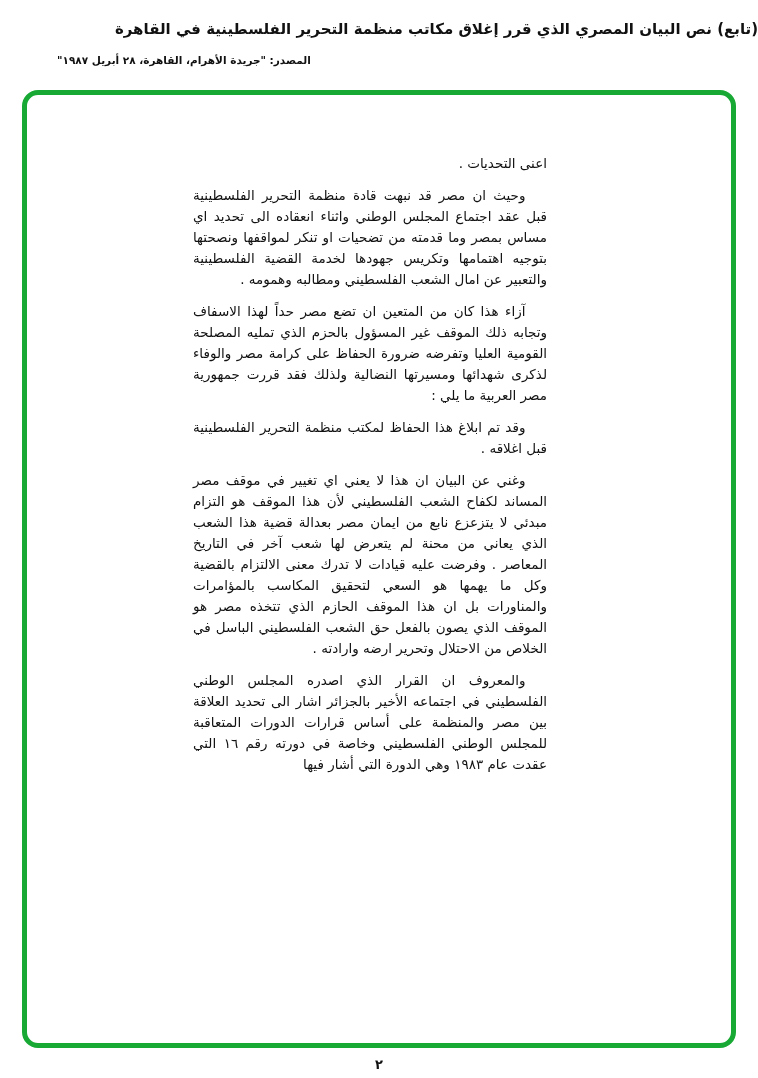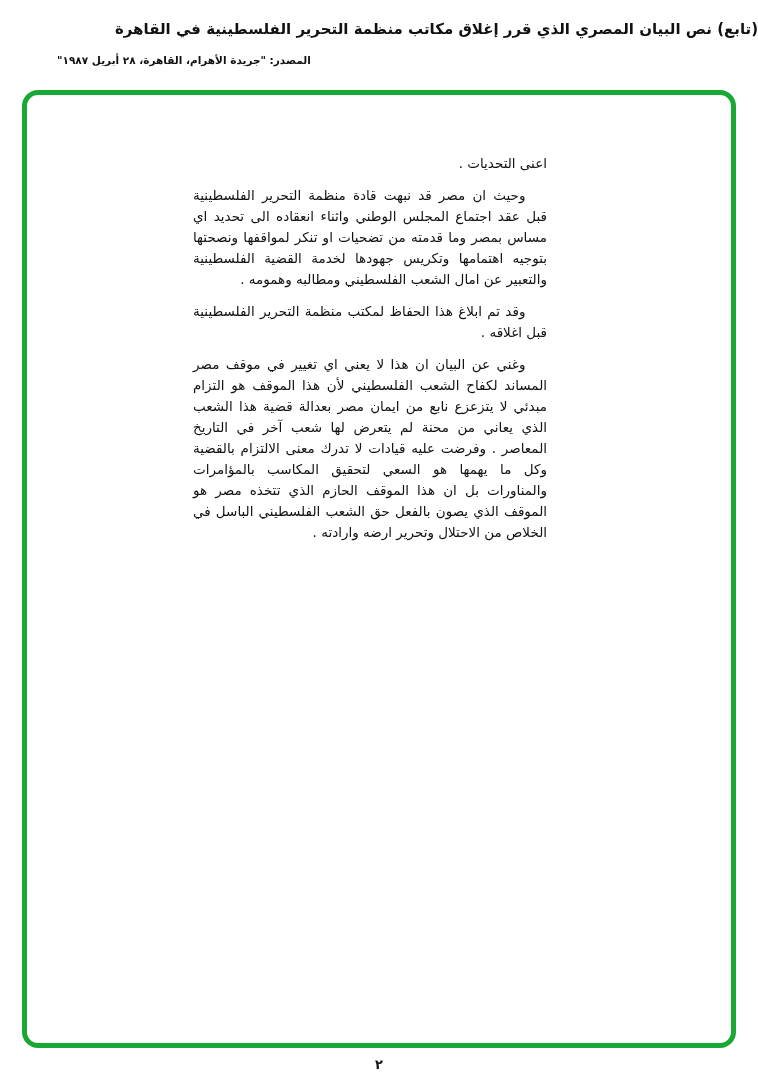--- a/index.html
+++ b/index.html
@@ -73,18 +73,20 @@
 <body>
 
 <div class="header-title">(تابع) نص البيان المصري الذي قرر إغلاق مكاتب منظمة التحرير الفلسطينية في القاهرة</div>
 
 <div class="source-line">المصدر:  "جريدة الأهرام، القاهرة، ٢٨ أبريل ١٩٨٧"</div>
 
 <div class="green-frame">
   <div class="text-column">
     <p class="no-indent">اعنى التحديات .</p>
     <p>وحيث ان مصر قد نبهت قادة منظمة التحرير الفلسطينية قبل عقد اجتماع المجلس الوطني واثناء انعقاده الى تحديد اي مساس بمصر وما قدمته من تضحيات او تنكر لمواقفها ونصحتها بتوجيه اهتمامها وتكريس جهودها لخدمة القضية الفلسطينية والتعبير عن امال الشعب الفلسطيني ومطالبه وهمومه .</p>
+    <p>آزاء هذا كان من المتعين ان تضع مصر حداً لهذا الاسفاف وتجابه ذلك الموقف غير المسؤول بالحزم الذي تمليه المصلحة القومية العليا وتفرضه ضرورة الحفاظ على كرامة مصر والوفاء لذكرى شهدائها ومسيرتها النضالية ولذلك فقد قررت جمهورية مصر العربية ما يلي :</p>
     <p>وقد تم ابلاغ هذا الحفاظ لمكتب منظمة التحرير الفلسطينية قبل اغلاقه .</p>
     <p>وغني عن البيان ان هذا لا يعني اي تغيير في موقف مصر المساند لكفاح الشعب الفلسطيني لأن هذا الموقف هو التزام مبدئي لا يتزعزع نابع من ايمان مصر بعدالة قضية هذا الشعب الذي يعاني من محنة لم يتعرض لها شعب آخر في التاريخ المعاصر .  وفرضت عليه قيادات لا تدرك معنى الالتزام بالقضية وكل ما يهمها هو السعي لتحقيق المكاسب بالمؤامرات والمناورات بل ان هذا الموقف الحازم الذي تتخذه مصر هو الموقف الذي يصون بالفعل حق الشعب الفلسطيني الباسل في الخلاص من الاحتلال وتحرير ارضه وارادته .</p>
+    <p>والمعروف ان القرار الذي اصدره المجلس الوطني الفلسطيني في اجتماعه الأخير بالجزائر اشار الى تحديد العلاقة بين مصر والمنظمة على أساس قرارات الدورات المتعاقبة للمجلس الوطني الفلسطيني وخاصة في دورته رقم ١٦ التي عقدت عام ١٩٨٣ وهي الدورة التي أشار فيها</p>
   </div>
 </div>
 
 <div class="page-number">٢</div>
 
 </body></html>

